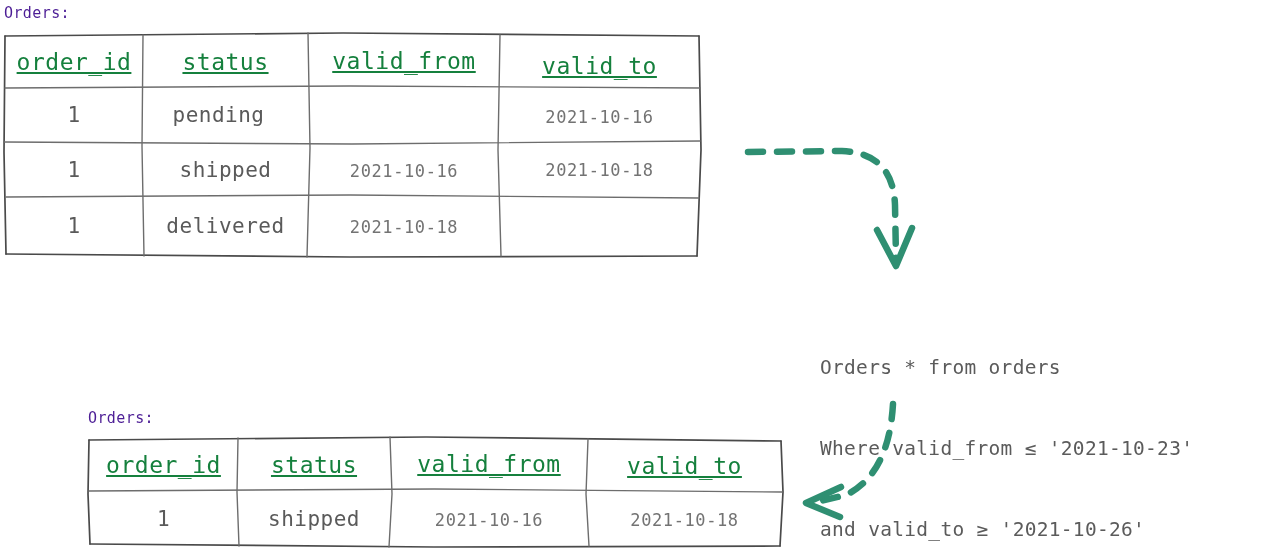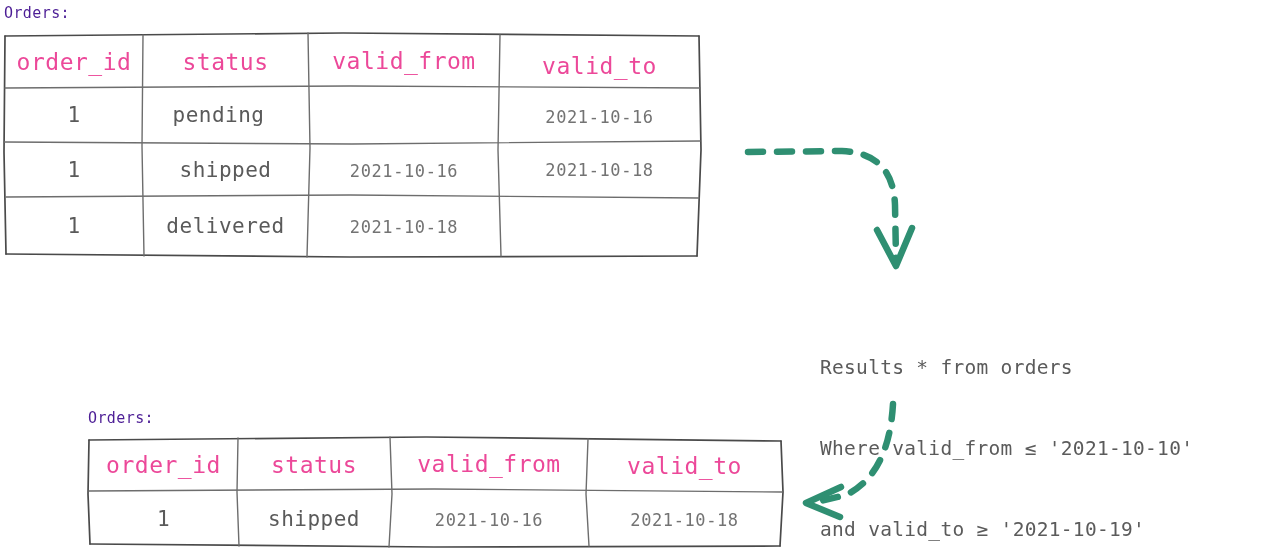--- a/index.html
+++ b/index.html
@@ -47,22 +47,23 @@
   .cell {
     position: absolute;
     display: flex;
     align-items: center;
     justify-content: center;
     box-sizing: border-box;
     white-space: pre;
   }
   .cell.head {
     font-size: 23px;
-    color: #ec4899;
+    color: #15803d;
     letter-spacing: 0.5px;
+    text-decoration: underline;
   }
   .cell.val {
     font-size: 21px;
     color: #5a5a5a;
     letter-spacing: 0.5px;
   }
   .cell.date {
     font-size: 17px;
     color: #737373;
     letter-spacing: 0.6px;
@@ -166,23 +167,23 @@
       <div class="cell date" style="left:500px;top:167px; width:199px; height:57px;"></div>
     </div>
   </div>
 
   <svg class="arrow-svg" width="1285" height="556" viewBox="0 0 1285 556">
     <path class="dash" id="arrow1-shaft" d="M748,152 L842,151 Q893,153 895,205 L896,258" stroke="#2f8f72"></path>
     <path class="head" id="arrow1-head" d="M877,230 L896,266 L912,228" stroke="#2f8f72"></path>
   </svg>
 
   <div id="query-block">
-    <span class="qline">Results * from orders</span>
-    <span class="qline">Where valid_from ≤ '2021-10-10'</span>
-    <span class="qline">and valid_to ≥ '2021-10-19'</span>
+    <span class="qline">Orders * from orders</span>
+    <span class="qline">Where valid_from ≤ '2021-10-23'</span>
+    <span class="qline">and valid_to ≥ '2021-10-26'</span>
   </div>
 
   <svg class="arrow-svg" width="1285" height="556" viewBox="0 0 1285 556">
     <path class="dash" id="arrow2-shaft" d="M893,404 Q889,474 846,495 L812,503" stroke="#2f8f72"></path>
     <path class="head" id="arrow2-head" d="M841,487 L806,503 L840,517" stroke="#2f8f72"></path>
   </svg>
 
   <div class="caption" id="results-caption">Orders:</div>
 
   <div class="sketch-table" id="results-table" style="left:86px; top:434px; width:700px; height:122px;">

